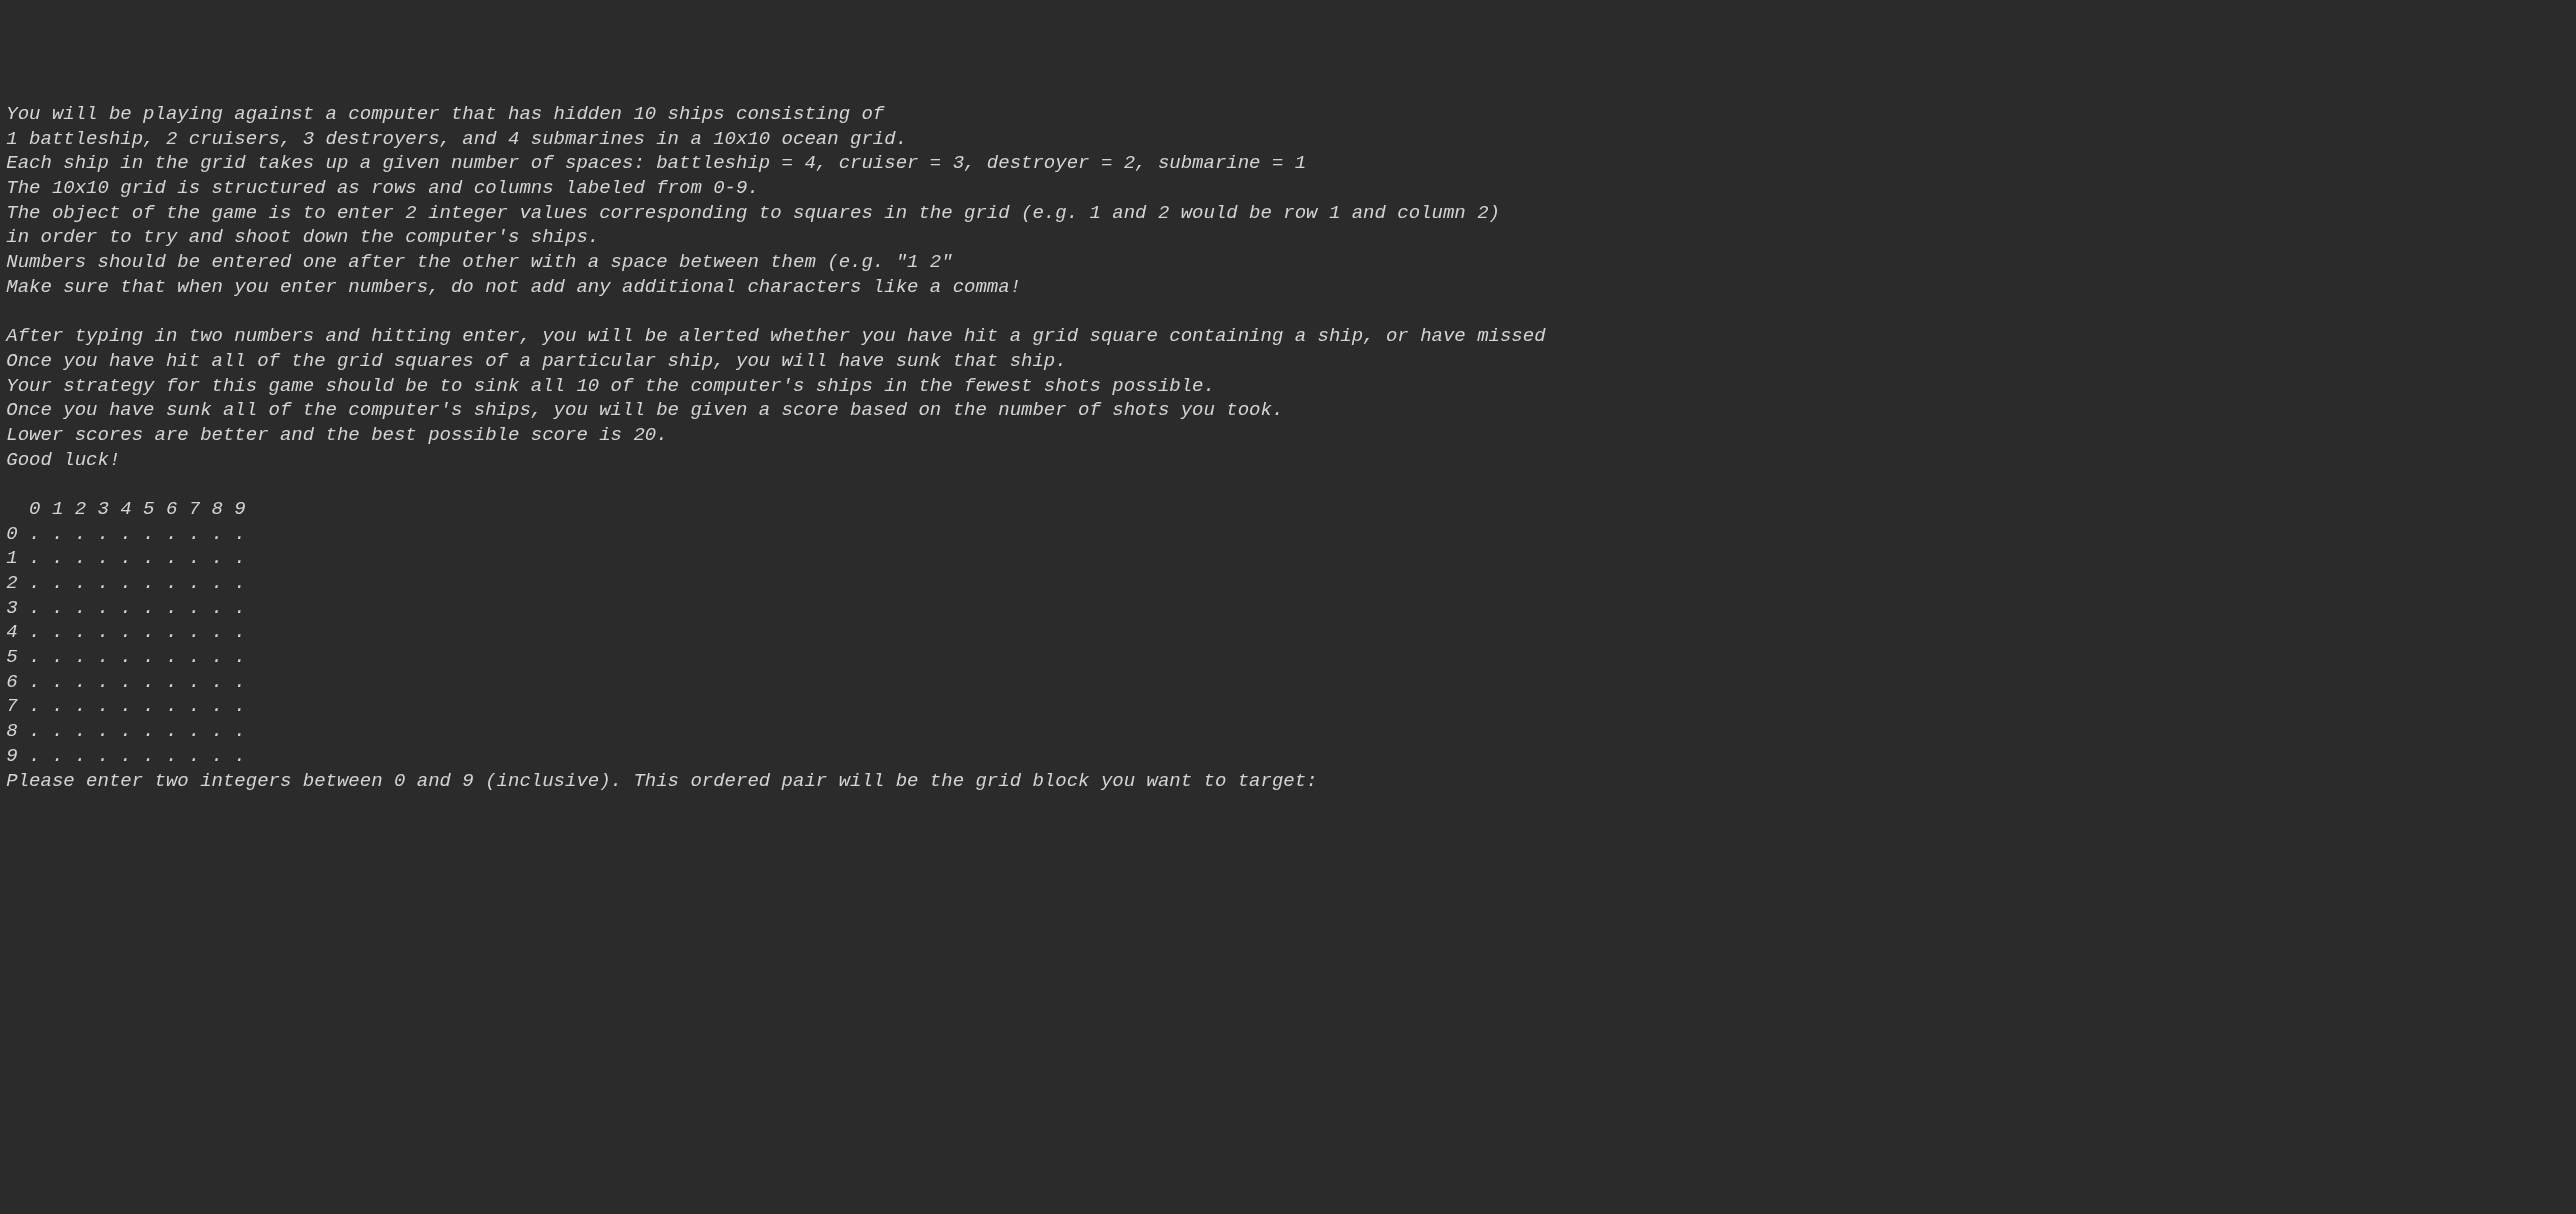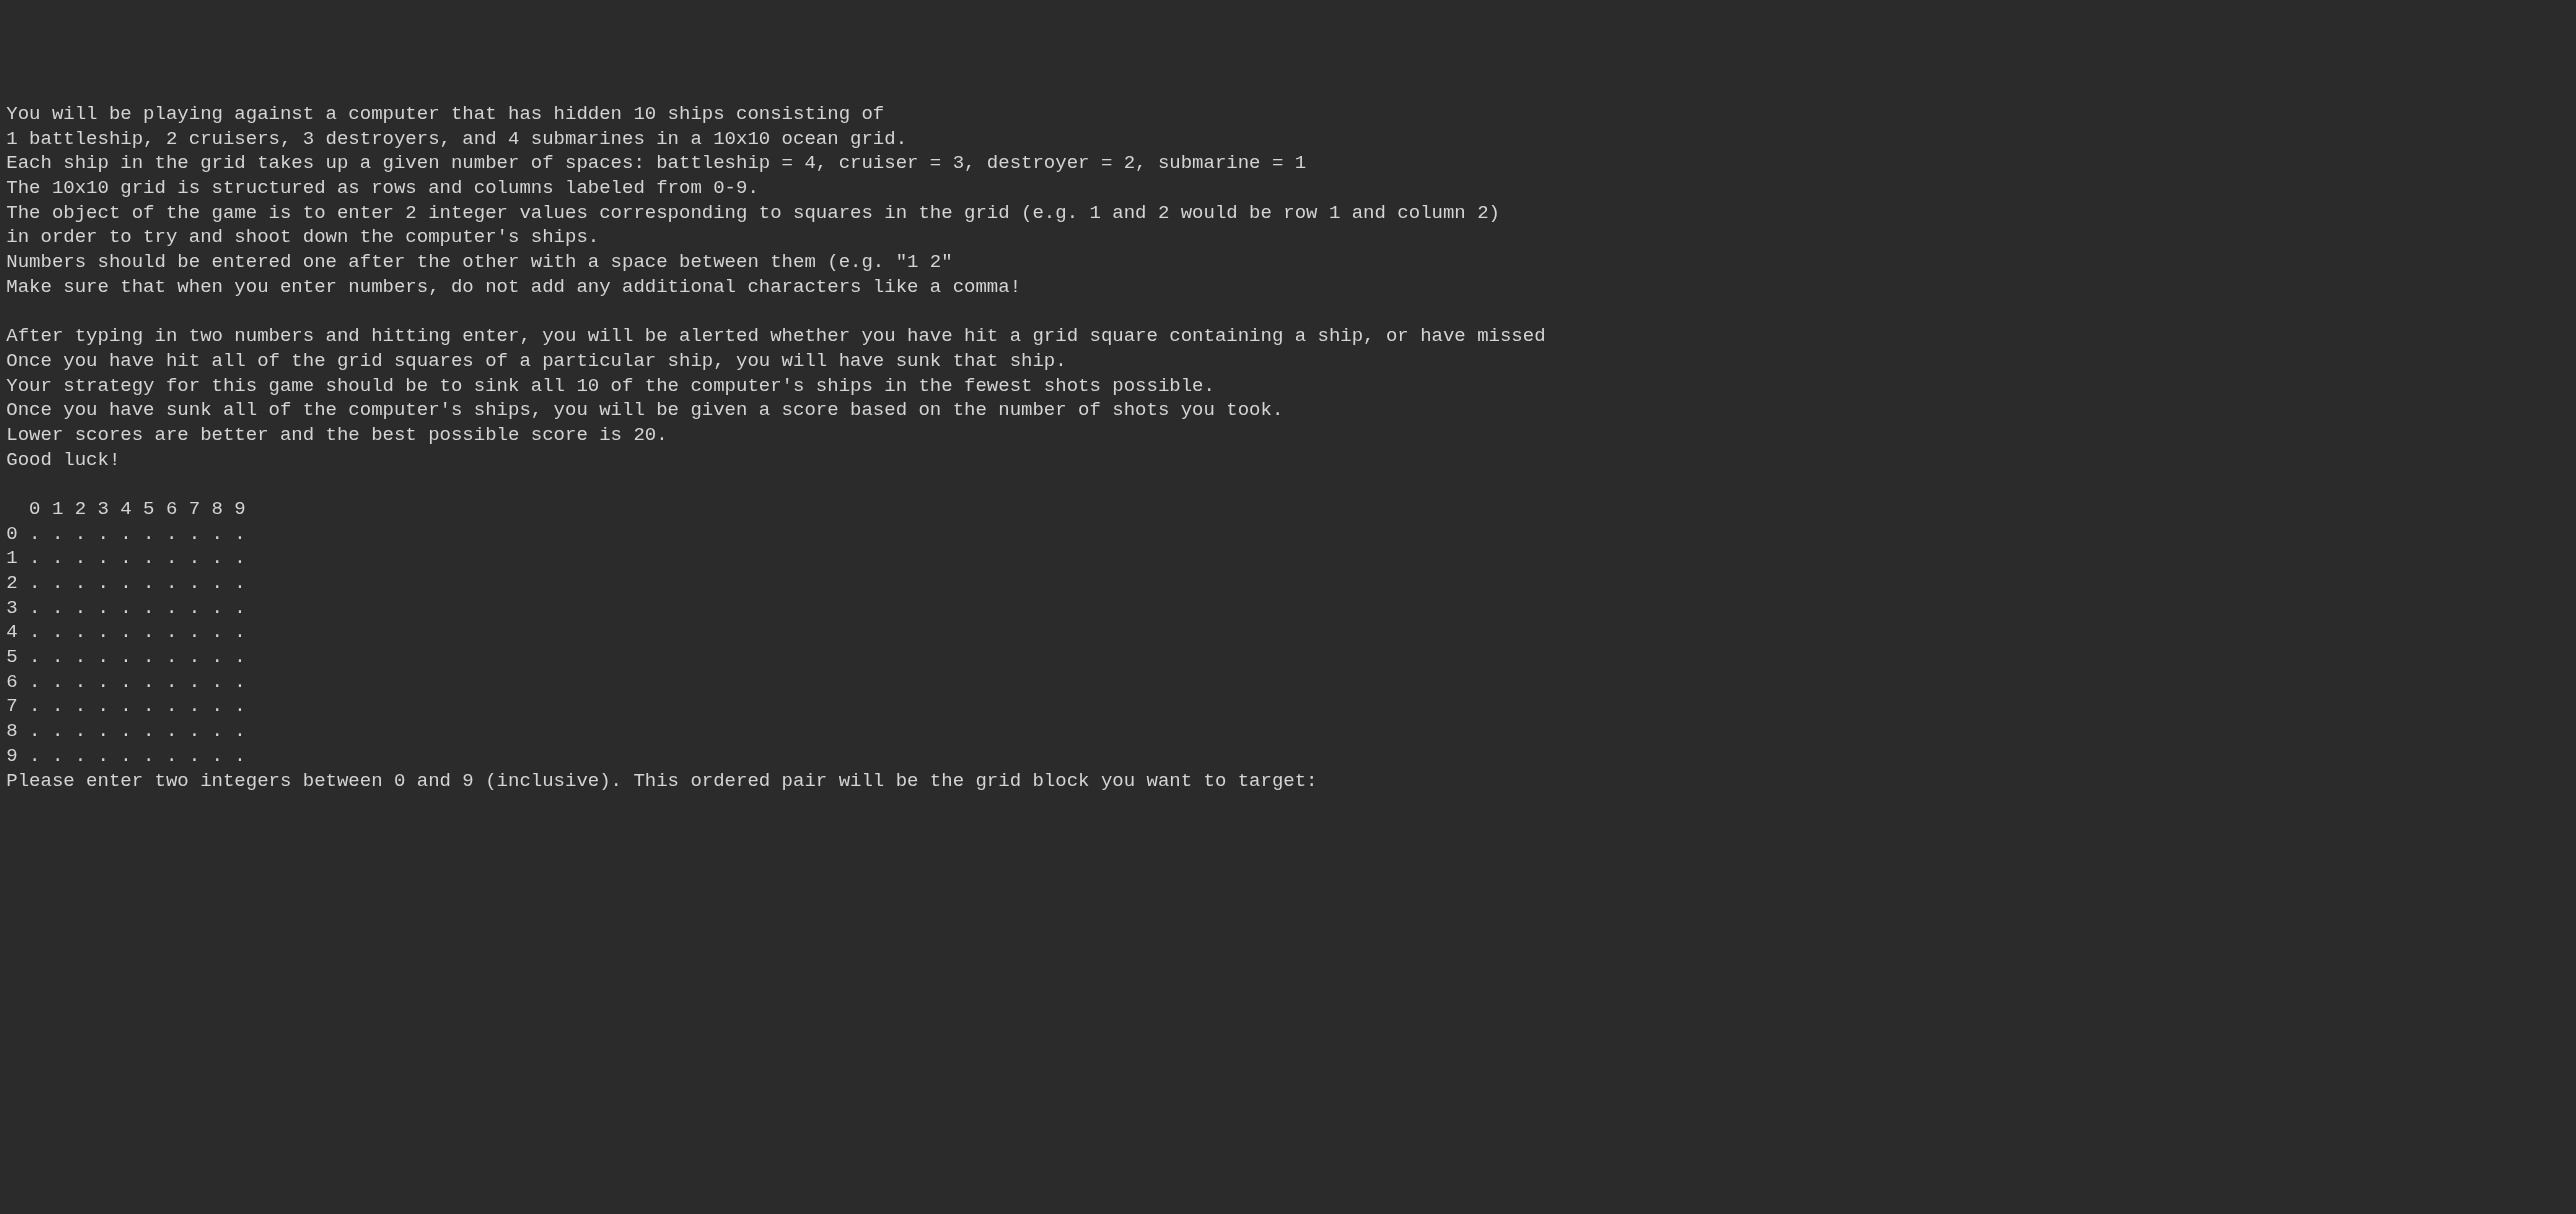--- a/index.html
+++ b/index.html
@@ -1,18 +1,19 @@
 <!DOCTYPE html>
 <html style="font-size:12.6px"><head>
   <meta charset="utf-8">
   <style>
     * {
       margin: 0;
       padding: 0;
       box-sizing: border-box;
+      font-style: italic;
     }
     body {
       background-color: #2b2b2b;
       color: #d4d4d4;
       font-family: 'Consolas', 'Courier New', monospace;
       font-size: 19px;
       line-height: 1.3;
       padding: 3.2px 6.3px;
       white-space: pre;
     }

